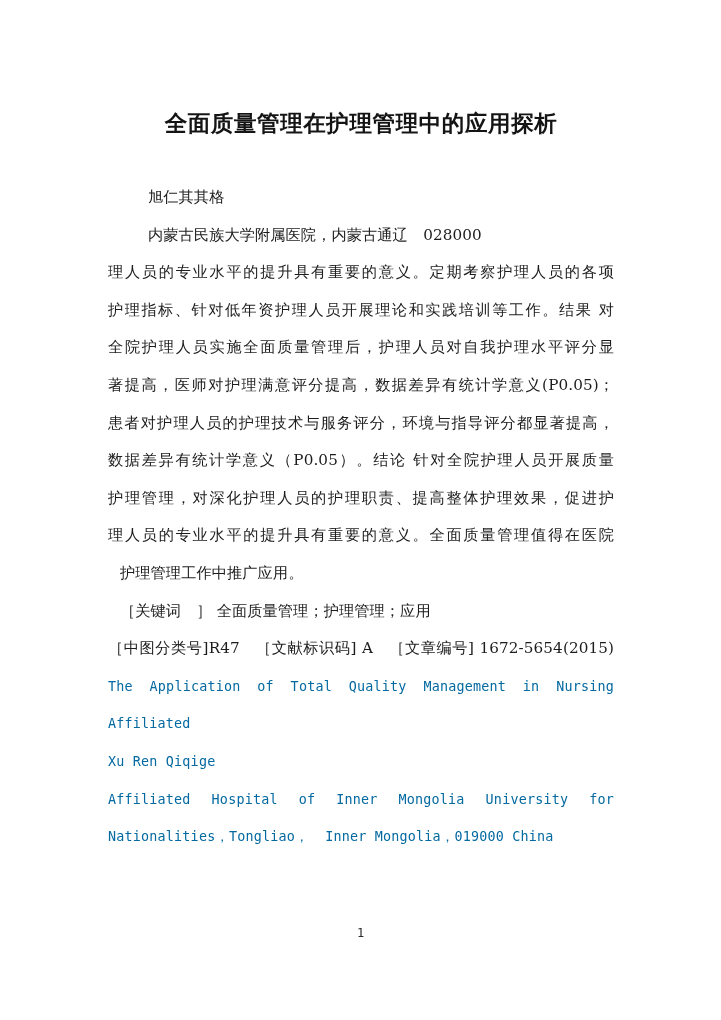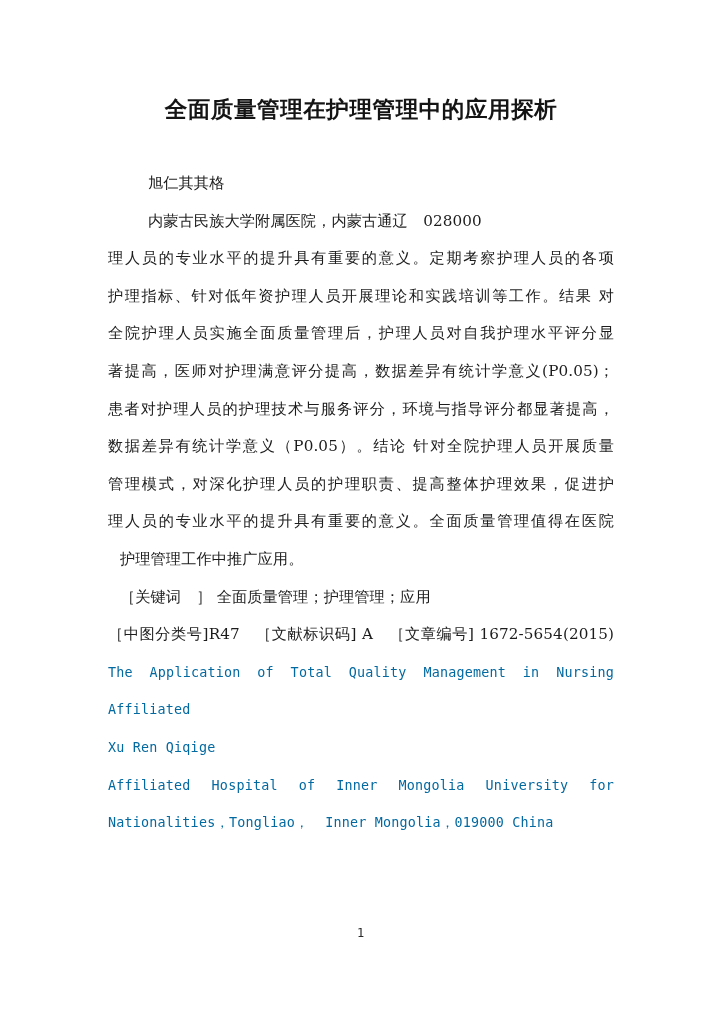--- a/index.html
+++ b/index.html
@@ -34,21 +34,21 @@
     width: 506px;
   }
 
   .doc-title {
     font-family: "DejaVu Serif", "Liberation Serif", serif;
     font-size: 22.5px;
     font-weight: 700;
     line-height: 30px;
     text-align: center;
     letter-spacing: 0.6px;
-    margin: 2px;
+    margin: 16px;
     padding-top: 92px;
     color: #141414;
     white-space: pre;
   }
 
   .block-author {
     margin-top: 41px;
     margin-left: 40px;
   }
 
@@ -123,21 +123,21 @@
       <p class="cn-line">内蒙古民族大学附属医院，内蒙古通辽　028000</p>
     </div>
 
     <div class="abstract-block">
       <p class="cn-line cn-justify">理人员的专业水平的提升具有重要的意义。定期考察护理人员的各项</p>
       <p class="cn-line cn-justify">护理指标、针对低年资护理人员开展理论和实践培训等工作。结果 对</p>
       <p class="cn-line cn-justify">全院护理人员实施全面质量管理后，护理人员对自我护理水平评分显</p>
       <p class="cn-line cn-justify">著提高，医师对护理满意评分提高，数据差异有统计学意义(P0.05)；</p>
       <p class="cn-line cn-justify">患者对护理人员的护理技术与服务评分，环境与指导评分都显著提高，</p>
       <p class="cn-line cn-justify">数据差异有统计学意义（P0.05）。结论 针对全院护理人员开展质量</p>
-      <p class="cn-line cn-justify">管理模式，对深化护理人员的护理职责、提高整体护理效果，促进护</p>
+      <p class="cn-line cn-justify">护理管理，对深化护理人员的护理职责、提高整体护理效果，促进护</p>
       <p class="cn-line cn-justify">理人员的专业水平的提升具有重要的意义。全面质量管理值得在医院</p>
       <p class="cn-line cn-last">护理管理工作中推广应用。</p>
     </div>
 
     <div class="keywords-block">
       <p class="cn-line cn-last">［关键词　］ 全面质量管理；护理管理；应用</p>
     </div>
 
     <div class="classification-block">
       <p class="cn-line cn-justify">［中图分类号]R47　［文献标识码] A　［文章编号] 1672-5654(2015)</p>

